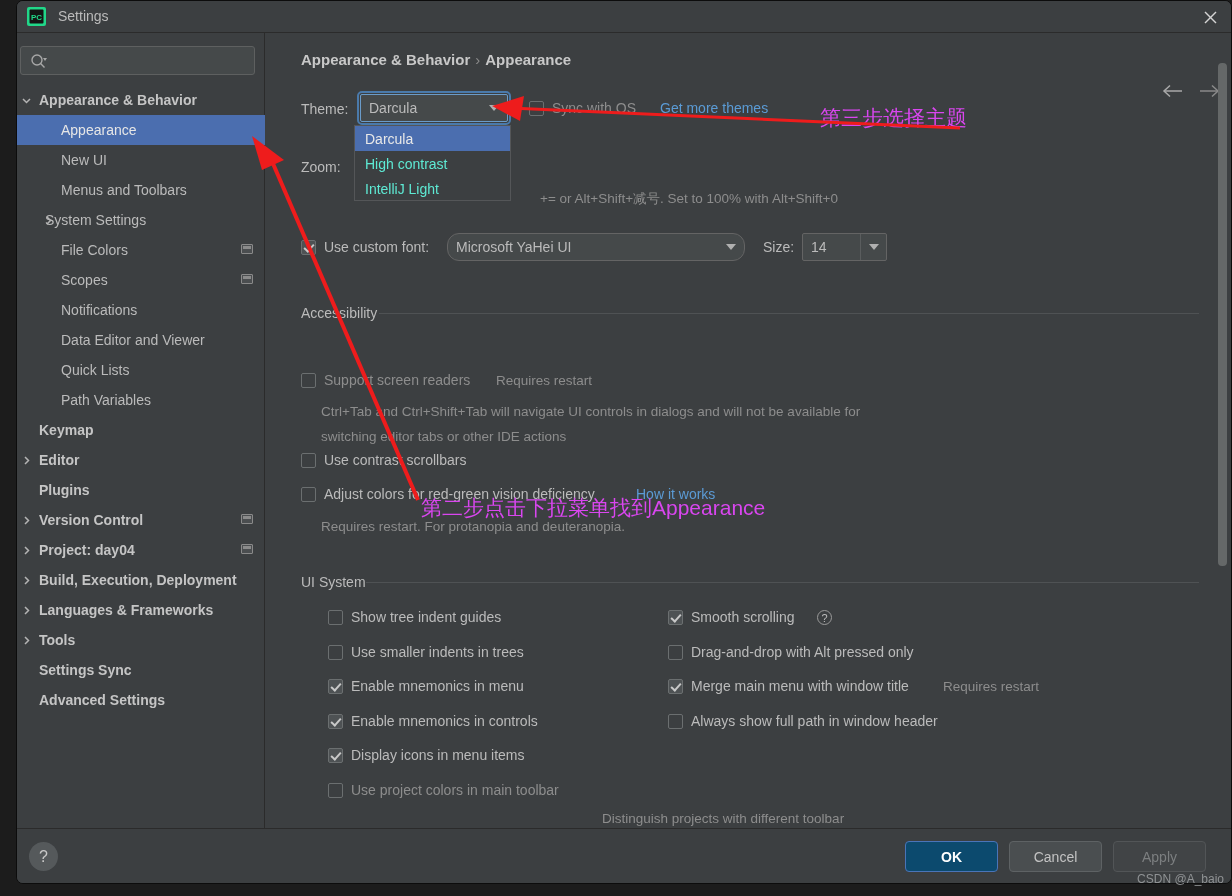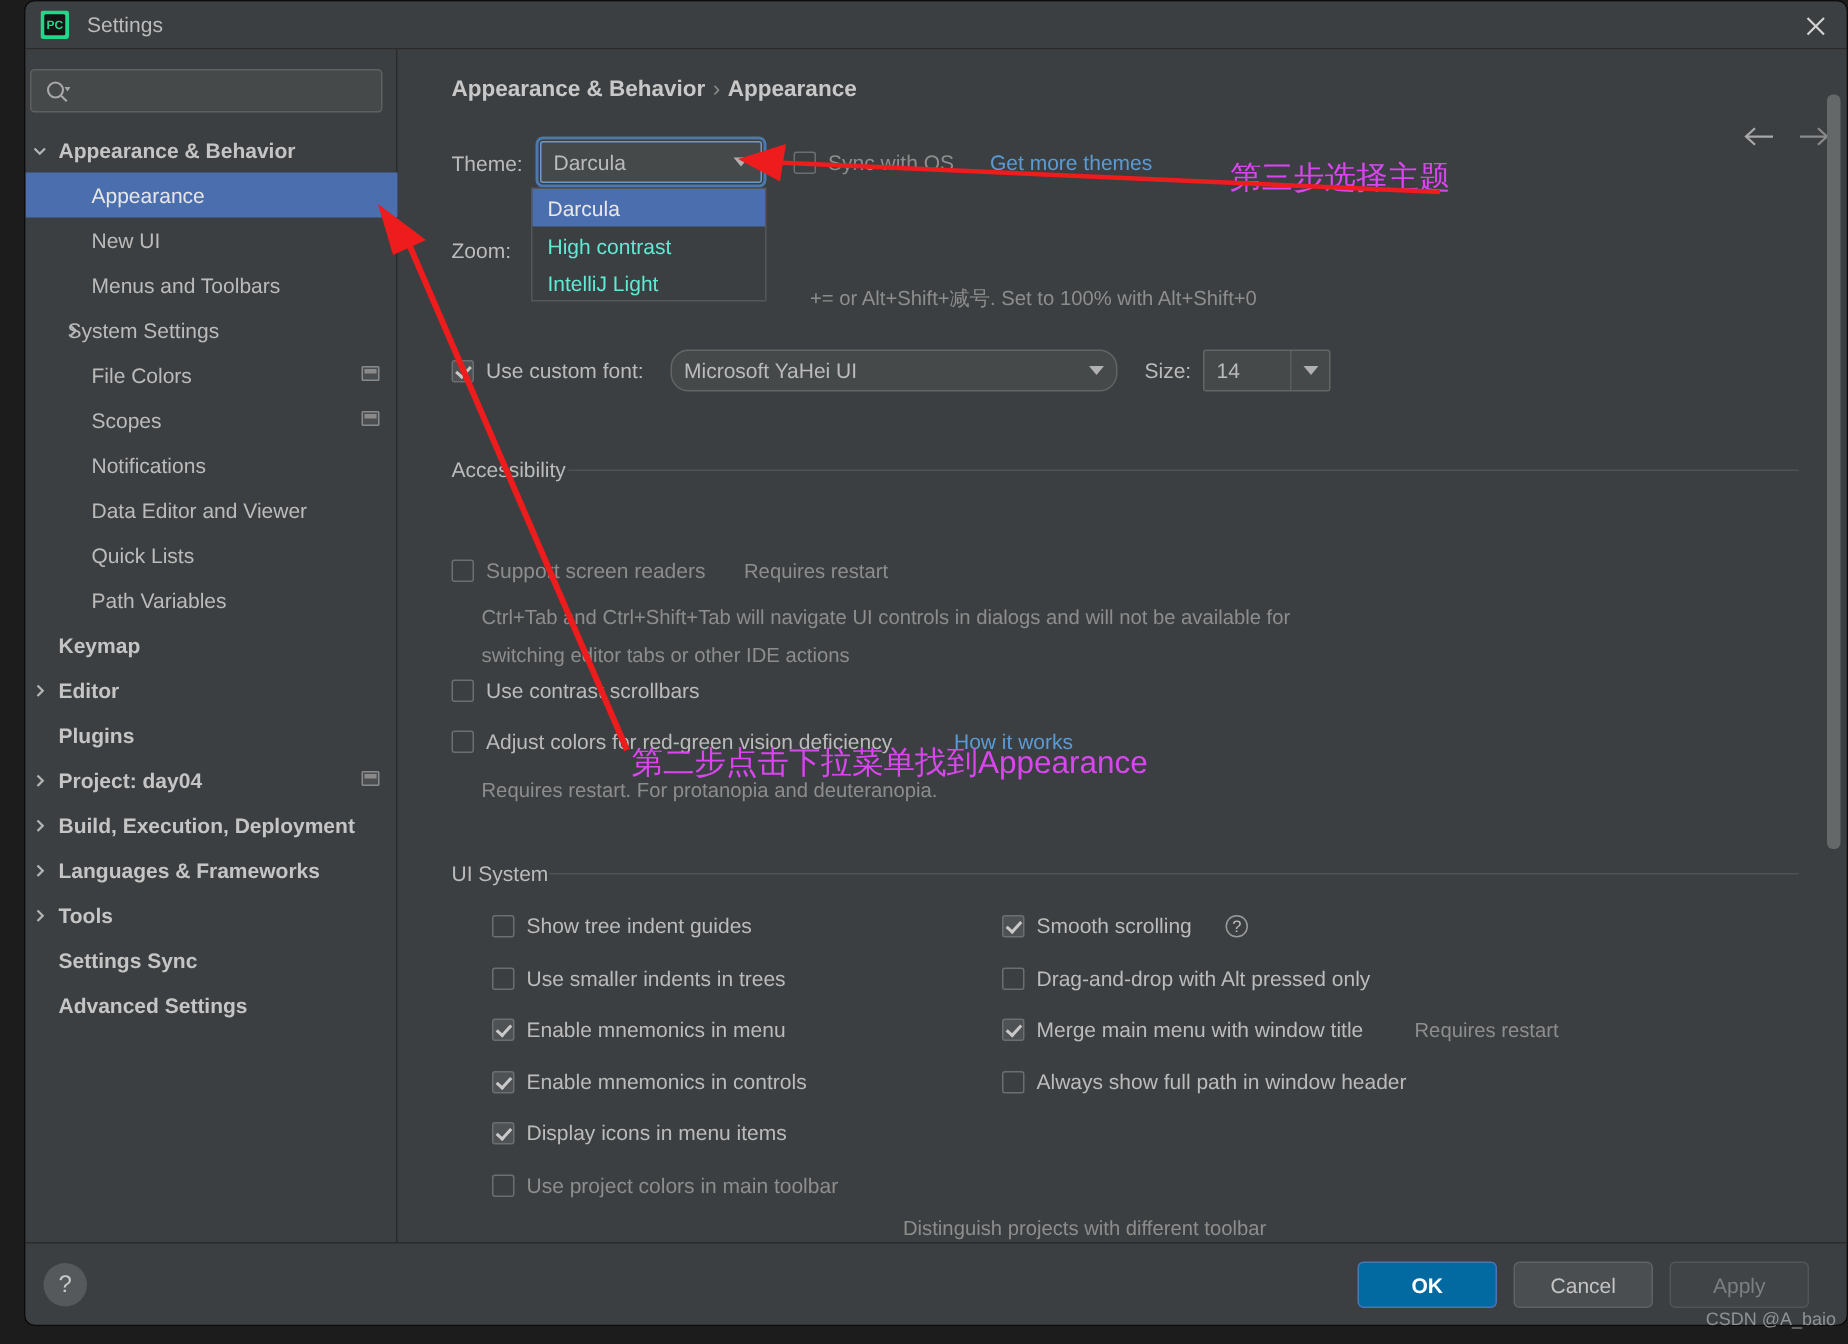--- a/index.html
+++ b/index.html
@@ -232,21 +232,21 @@
     cursor: pointer;
   }
   .dlgbtn {
     position: absolute; top: 12px;
     height: 31px;
     border-radius: 4px;
     font-size: 14px;
     display: flex; align-items: center; justify-content: center;
     cursor: pointer;
   }
-  #ok-btn     { left: 888px; width: 93px; background: #0369a1; border: 1px solid #4a74b8; color: #ffffff; font-weight: bold; }
+  #ok-btn     { left: 888px; width: 93px; background: #0c4a6e; border: 1px solid #4a74b8; color: #ffffff; font-weight: bold; }
   #cancel-btn { left: 992px; width: 93px; background: #4a4e50; border: 1px solid #5e6264; color: #c3c3c3; }
   #apply-btn  { left: 1096px; width: 93px; background: #414446; border: 1px solid #525557; color: #7c7f80; }
 
   
   #overlay {
     position: absolute; left: 0; top: 0;
     width: 1232px; height: 896px;
     pointer-events: none;
     z-index: 50;
   }
@@ -356,20 +356,29 @@
         </div>
         <div class="tree-row bold">
           <span class="tree-label" style="margin-left:22px">Plugins</span>
         </div>
         <div class="tree-row bold">
           <span class="tw" style="left:2px">
             <svg width="11" height="11" viewBox="0 0 11 11">
               <polyline points="4,2 7.5,5.5 4,9" fill="none" stroke="#b4b4b4" stroke-width="1.5"></polyline>
             </svg>
           </span>
+          <span class="tree-label" style="margin-left:22px">Version Control</span>
+          <span class="badge-icon"></span>
+        </div>
+        <div class="tree-row bold">
+          <span class="tw" style="left:2px">
+            <svg width="11" height="11" viewBox="0 0 11 11">
+              <polyline points="4,2 7.5,5.5 4,9" fill="none" stroke="#b4b4b4" stroke-width="1.5"></polyline>
+            </svg>
+          </span>
           <span class="tree-label" style="margin-left:22px">Project: day04</span>
           <span class="badge-icon"></span>
         </div>
         <div class="tree-row bold">
           <span class="tw" style="left:2px">
             <svg width="11" height="11" viewBox="0 0 11 11">
               <polyline points="4,2 7.5,5.5 4,9" fill="none" stroke="#b4b4b4" stroke-width="1.5"></polyline>
             </svg>
           </span>
           <span class="tree-label" style="margin-left:22px">Build, Execution, Deployment</span>

